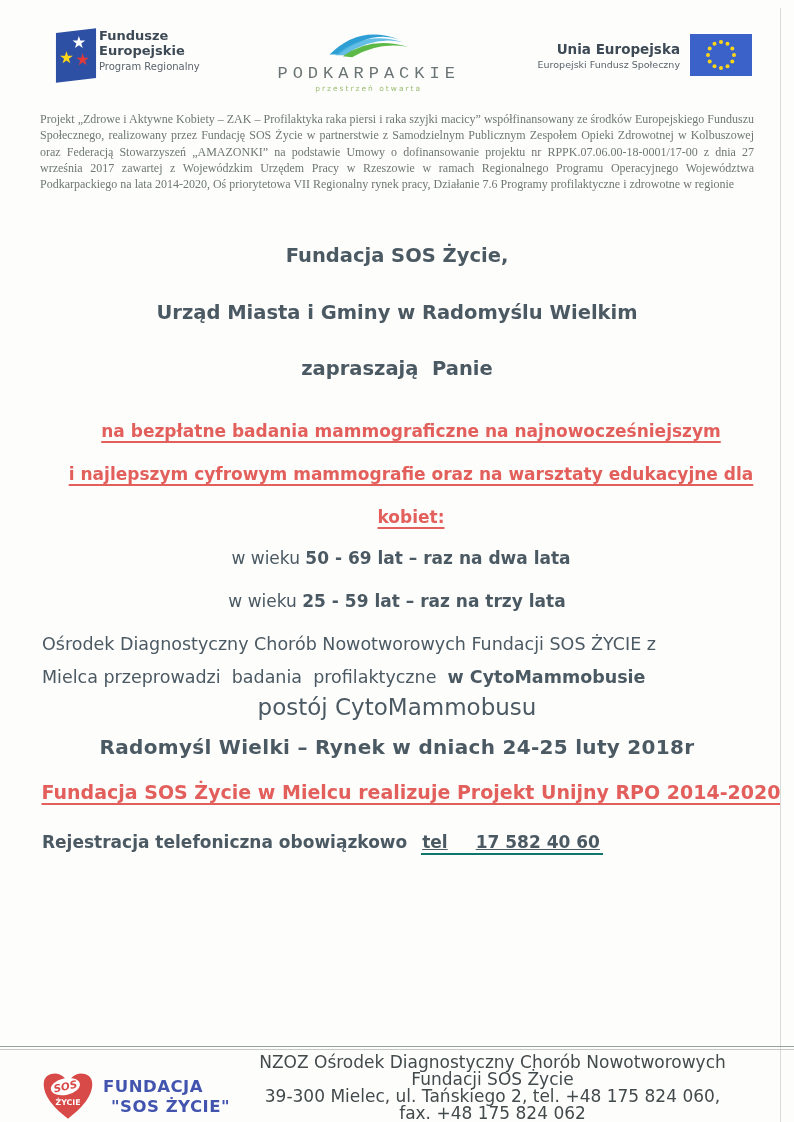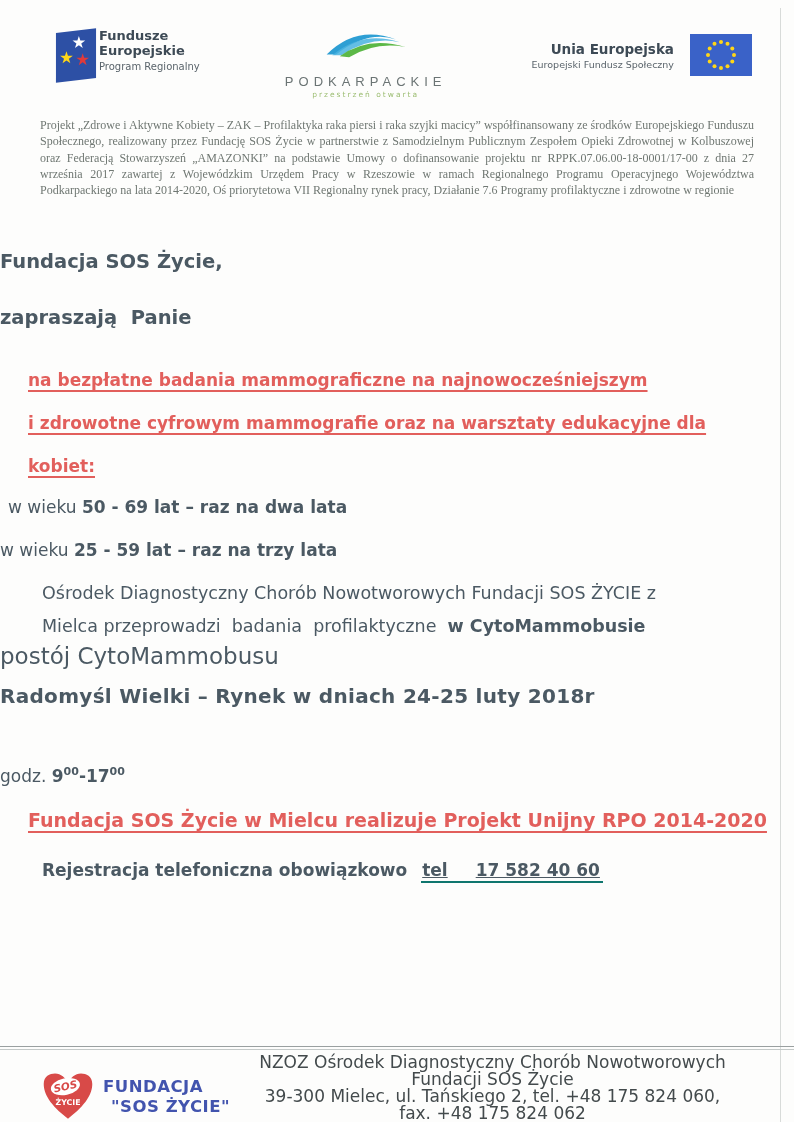--- a/index.html
+++ b/index.html
@@ -11,37 +11,37 @@
     -webkit-font-smoothing:antialiased;
   }
   .scan-line{position:absolute;top:8px;bottom:0;right:13px;width:1px;background:#d8dbd9;}
 
   
   .logos{display:flex;justify-content:space-between;align-items:flex-start;padding:28px 42px 0 55px;}
   .logo-fe{display:flex;gap:2px;align-items:flex-start;}
   .fe-title{font-weight:bold;font-size:13px;line-height:15px;color:#3d4a55;}
   .fe-sub{font-size:10px;color:#5a646b;margin-top:3px;}
   .logo-pk{text-align:center;margin-top:2px;}
-  .pk-title{font-size:13px;letter-spacing:5px;color:#6b7474;margin-top:10px;font-family:Liberation Sans, sans-serif;}
+  .pk-title{font-size:17px;letter-spacing:5px;color:#6b7474;margin-top:0;font-family:Liberation Mono, monospace;}
   .pk-sub{font-size:7.5px;letter-spacing:2px;color:#9cbd72;margin-top:1px;}
-  .logo-eu{display:flex;gap:16px;align-items:center;margin-top:6px;}
+  .logo-eu{display:flex;gap:10px;align-items:center;margin-top:6px;}
   .eu-text{text-align:right;}
   .eu-title{font-weight:bold;font-size:13.5px;color:#3d4a55;}
   .eu-sub{font-size:9.5px;color:#5a646b;margin-top:2px;}
 
   
   .note{
     margin:18px 40px 0 40px;
     font-family:"Liberation Serif","DejaVu Serif",serif;
     font-size:12px;line-height:16.3px;
     color:#6f7772;text-align:justify;
   }
 
   
-  .c{text-align:left;}
+  .c{text-align:center;}
   .pre{white-space:pre-wrap;}
   .b{font-weight:bold;}
   .slate{color:#4b5963;}
   .u{text-decoration:underline;text-underline-offset:4px;text-decoration-thickness:2px;}
   .h1{font-size:19.5px;font-weight:bold;color:#4b5963;line-height:24px;}
   .m-h1{margin-top:52px;}
   .m-h2{margin-top:33px;}
   .m-h3{margin-top:32px;}
   .red{color:#e25f5c;font-weight:bold;font-size:17px;line-height:26px;padding-left:28px;}
   .m-red1{margin-top:37px;}
@@ -126,40 +126,40 @@
             <circle cx="24.5" cy="9.7" r="2"></circle>
         </g>
       </svg>
     </div>
   </header>
 
   <main>
     <p class="note">Projekt „Zdrowe i Aktywne Kobiety – ZAK – Profilaktyka raka piersi i raka szyjki macicy” współfinansowany ze środków Europejskiego Funduszu Społecznego, realizowany przez Fundację SOS Życie w partnerstwie z Samodzielnym Publicznym Zespołem Opieki Zdrowotnej w Kolbuszowej oraz Federacją Stowarzyszeń „AMAZONKI” na podstawie Umowy o dofinansowanie projektu nr RPPK.07.06.00-18-0001/17-00 z dnia 27 września 2017 zawartej z Wojewódzkim Urzędem Pracy w Rzeszowie w ramach Regionalnego Programu Operacyjnego Województwa Podkarpackiego na lata 2014-2020, Oś priorytetowa VII Regionalny rynek pracy, Działanie 7.6 Programy profilaktyczne i zdrowotne w regionie</p>
 
     <div class="h1 c m-h1">Fundacja SOS Życie,</div>
+    <div class="h1 c m-h2">Urząd Miasta i Gminy w Radomyślu Wielkim</div>
     <div class="h1 c m-h3 pre">zapraszają  Panie</div>
 
     <div class="red c u m-red1">na bezpłatne badania mammograficzne na najnowocześniejszym</div>
-    <div class="red c u m-17">i zdrowotne cyfrowym mammografie oraz na warsztaty edukacyjne dla</div>
+    <div class="red c u m-17">i najlepszym cyfrowym mammografie oraz na warsztaty edukacyjne dla</div>
     <div class="red c u m-17">kobiet:</div>
 
     <div class="age c m-15"><span>w wieku </span><span class="b">50 - 69 lat – raz na dwa lata</span></div>
 
 
     <div class="age c m-17"><span>w wieku </span><span class="b">25 - 59 lat – raz na trzy lata</span></div>
 
     <div class="details">
       <div>Ośrodek Diagnostyczny Chorób Nowotworowych Fundacji SOS ŻYCIE z</div>
       <div class="pre"><span>Mielca przeprowadzi  badania  profilaktyczne  </span><span class="b">w CytoMammobusie</span></div>
     </div>
 
     <div class="stop c">postój CytoMammobusu</div>
     <div class="loc c">Radomyśl Wielki – Rynek w dniach 24-25 luty 2018r</div>
 
-    <div class="hours c"><span>godz. </span><span class="b"><span>9</span><sup>00</sup><span>-</span><span>17</span><sup>00</sup></span></div>
 
     <div class="red banner c u">Fundacja SOS Życie w Mielcu realizuje Projekt Unijny RPO 2014-2020</div>
 
     <div class="reg-line"><span class="b slate">Rejestracja telefoniczna obowiązkowo</span><span class="gap1"></span><span class="phone-wrap b slate"><span>tel</span><span class="gap2"></span><span>17 582 40 60</span></span></div>
   </main>
 
   <footer class="footer">
     <div class="f-inner">
       <div class="f-logo">
         <svg width="52" height="52" viewBox="0 0 60 58">

